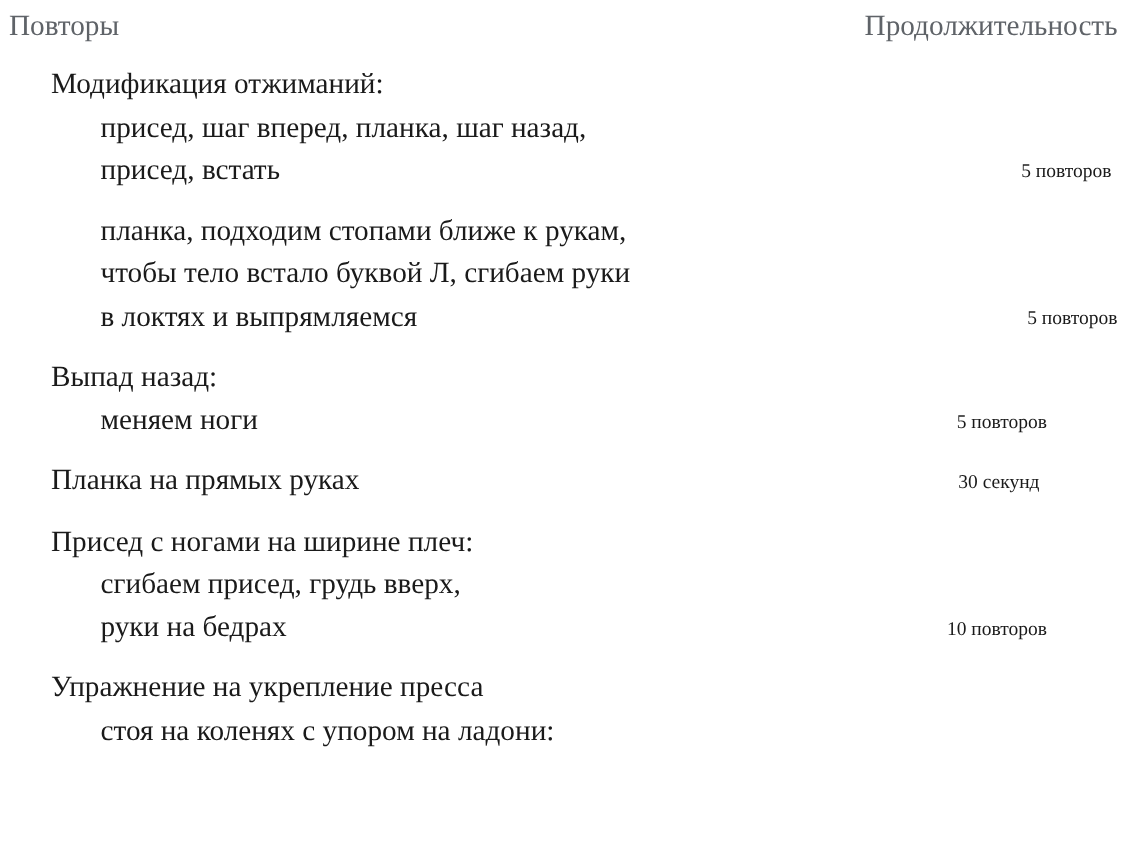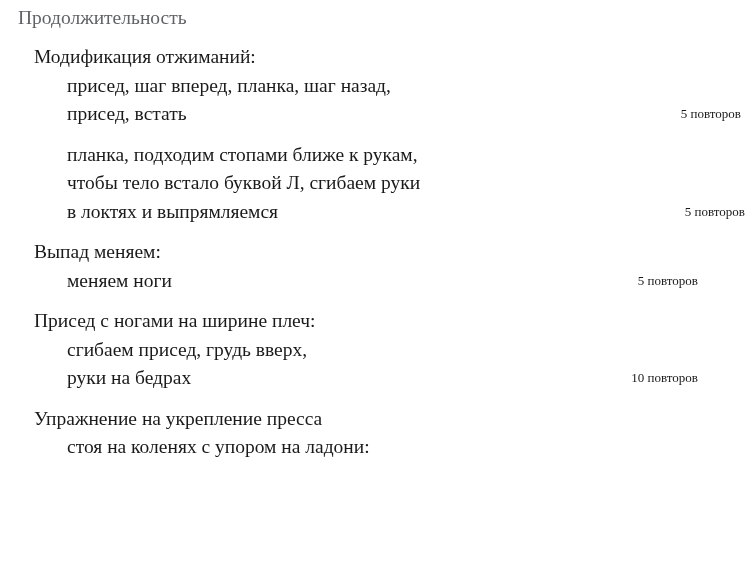--- a/index.html
+++ b/index.html
@@ -67,46 +67,52 @@
   .reps.indent-c { right: 47px; }
   .reps.indent-d { right: 52px; }
   .reps.indent-e { right: 47px; }
 </style>
 </head>
 <body>
 
 <div class="page">
 
   <div class="header-row">
+    <div class="header-left">Повторы</div>
     <div class="header-right">Продолжительность</div>
   </div>
 
   <div class="exercise">
     <div class="line title">Модификация отжиманий:</div>
     <div class="line detail">присед, шаг вперед, планка, шаг назад,</div>
     <div class="line detail">
       присед, встать<span class="reps indent-a">5 повторов</span>
     </div>
   </div>
 
   <div class="exercise">
     <div class="line detail">планка, подходим стопами ближе к рукам,</div>
     <div class="line detail">чтобы тело встало буквой Л, сгибаем руки</div>
     <div class="line detail">
       в локтях и выпрямляемся<span class="reps indent-b">5 повторов</span>
     </div>
   </div>
 
   <div class="exercise">
-    <div class="line title">Выпад меняем:</div>
+    <div class="line title">Выпад назад:</div>
     <div class="line detail">
       меняем ноги<span class="reps indent-c">5 повторов</span>
     </div>
   </div>
 
+  <div class="exercise">
+    <div class="line title">
+      Планка на прямых руках<span class="reps indent-d">30 секунд</span>
+    </div>
+  </div>
 
   <div class="exercise">
     <div class="line title">Присед с ногами на ширине плеч:</div>
     <div class="line detail">сгибаем присед, грудь вверх,</div>
     <div class="line detail">
       руки на бедрах<span class="reps indent-e">10 повторов</span>
     </div>
   </div>
 
   <div class="exercise">

